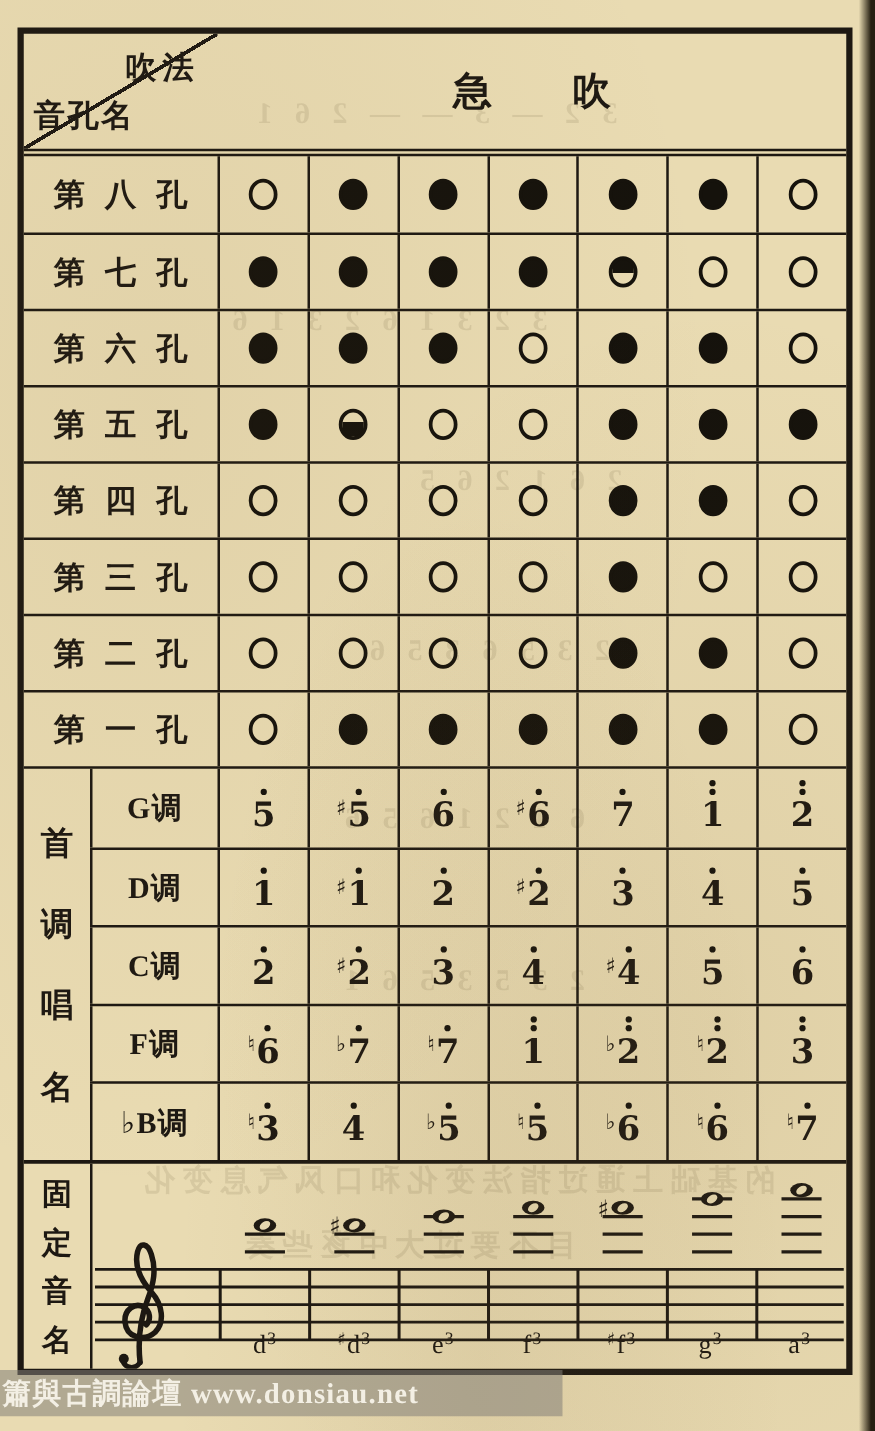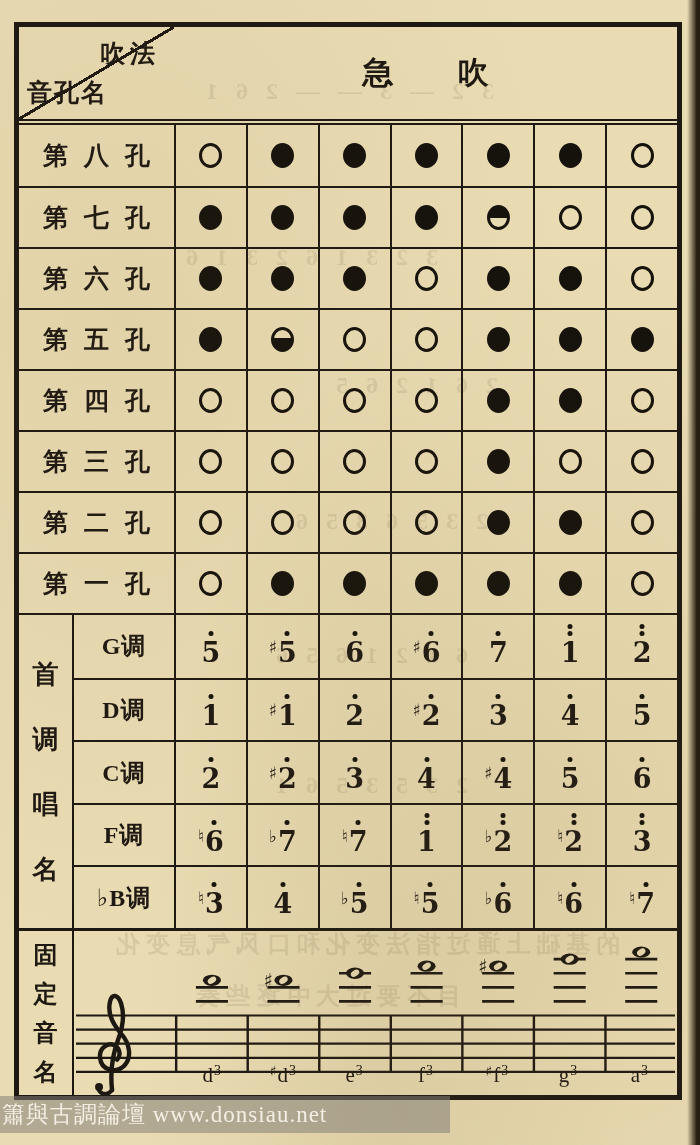--- a/index.html
+++ b/index.html
@@ -58,21 +58,21 @@
   .bsection{flex:1;border-top:3px solid #1d1812;display:flex;}
   .staff-area{flex:1;position:relative;border-left:2px solid #1d1812;}
   .staff-area svg{position:absolute;inset:0;width:100%;height:100%;}
   .staff-labels{position:absolute;left:102px;right:2px;bottom:2px;height:30px;display:flex;z-index:2;}
   .slabel{flex:1;text-align:center;font-size:21px;}
   .slabel .sacc{font-family:"DejaVu Sans",sans-serif;font-size:14px;position:relative;top:-6px;margin-right:1px;}
   .slabel .ssup{font-size:14px;position:relative;top:-7px;margin-left:1px;}
   
   .wm{position:absolute;left:0;top:1096px;width:448px;height:37px;z-index:5;
       background:rgba(131,128,120,.55);display:flex;align-items:center;padding-left:2px;}
-  .wm span{color:rgba(249,245,236,.92);font-size:23px;font-weight:normal;letter-spacing:1px;white-space:nowrap;}
+  .wm span{color:rgba(249,245,236,.92);font-size:23px;font-weight:bold;letter-spacing:1px;white-space:nowrap;}
   .edge-r{position:absolute;right:0;top:0;width:13px;height:100%;z-index:6;
       background:linear-gradient(to right,rgba(40,33,20,0),#261f12 75%);}
 </style>
 </head>
 <body>
 
 <div class="page">
 
   <div id="bleedLayer">
       <div class="bleed" style="left: 200px; top: 78px;">3 2 ― 3 ― ― 2 6 1</div>

